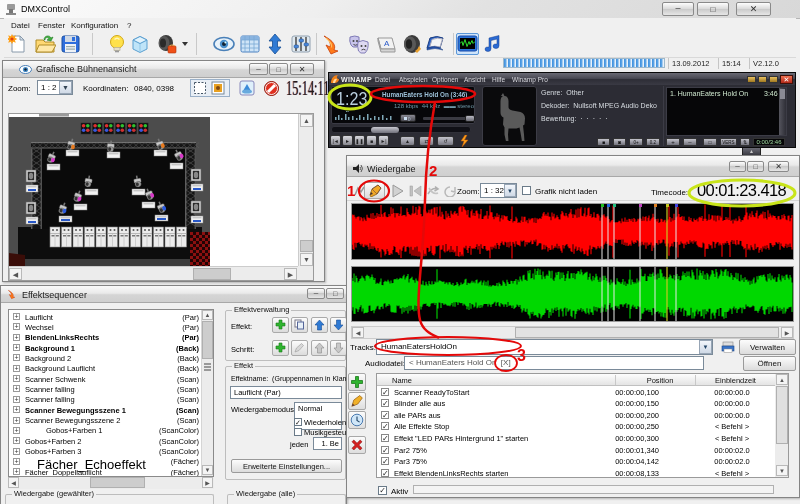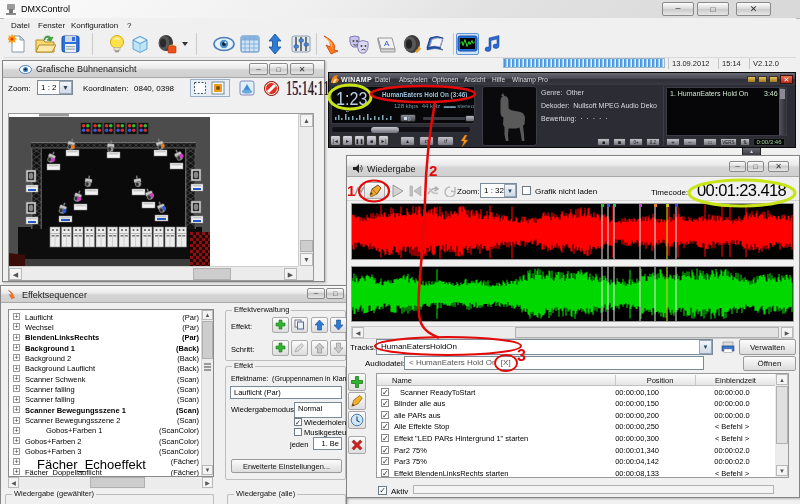--- a/index.html
+++ b/index.html
@@ -841,21 +841,21 @@
     <div class="abs" style="left:329px;top:54px;width:17px;height:16px;background:linear-gradient(180deg,#fcfcfc,#dcdcdc);border:1px solid #aaa;border-radius:2px;"></div>
     <svg class="abs" style="left:332px;top:56px" width="11" height="12">
       <path d="M5.5,11 L10,6 H7.5 V1 H3.5 V6 H1 z" fill="#c8c8c8" stroke="#888" stroke-width=".6"></path>
     </svg>
     <div class="gb" style="left:224px;top:80px;width:121px;height:114px;">
       <span>Effekt</span>
     </div>
     <span class="abs tt" style="left:230px;top:89px;font-size:7px;">Effektname:&nbsp; (Gruppennamen in Klam</span>
     <div class="fld" style="left:229px;top:100px;width:112px;height:13px;line-height:11px;padding-left:3px;font-size:7.5px;">Lauflicht (Par)</div>
     <span class="abs tt" style="left:230px;top:119px;font-size:7.5px;">Wiedergabemodus:</span>
-    <div class="fld" style="left:293px;top:116px;width:48px;height:16px;line-height:11px;padding-left:3px;font-size:7.5px;">Normal</div>
+    <div class="fld" style="left:293px;top:116px;width:48px;height:28px;line-height:11px;padding-left:3px;font-size:7.5px;">Normal</div>
     <div class="chk" style="left:293px;top:132px;width:8px;height:8px;font-size:7px;line-height:7px;">✓</div>
     <span class="abs tt" style="left:303px;top:132px;font-size:7.5px;">Wiederholen</span>
     <div class="chk" style="left:293px;top:142px;width:8px;height:8px;"></div>
     <span class="abs tt" style="left:303px;top:142px;font-size:7.5px;">Musikgesteu</span>
     <span class="abs tt" style="left:289px;top:154px;font-size:7.5px;">jeden</span>
     <div class="fld" style="left:312px;top:151px;width:29px;height:13px;line-height:11px;padding-left:3px;font-size:7.5px;text-align:right;padding-right:2px;">1. Be</div>
     <div class="abs" style="left:230px;top:173px;width:111px;height:14px;background:linear-gradient(180deg,#fcfcfc,#dcdcdc);border:1px solid #9a9a9a;border-radius:2px;font-size:7.5px;text-align:center;line-height:13px;color:#111;">Erweiterte Einstellungen...</div>
     <div class="gb" style="left:4px;top:208px;width:209px;height:14px;border-bottom:none;">
       <span>Wiedergabe (gewählter)</span>
     </div>
@@ -984,21 +984,21 @@
   <div class="abs" style="left:29px;top:217px;width:413px;height:105px;border:1px solid #9a9a9a;background:#fff;overflow:hidden;" id="evtable">
       <div class="abs" style="left:0;top:0;width:398px;height:12px;background:linear-gradient(180deg,#fdfdfd,#e4e4e4);border-bottom:1px solid #c0c0c0;">
         <span class="abs" style="left:15px;top:1.5px;font-size:7.5px;color:#111;">Name</span>
         <span class="abs" style="left:247px;top:1.5px;width:72px;text-align:center;font-size:7.5px;color:#111;">Position</span>
         <span class="abs" style="left:319px;top:1.5px;width:79px;text-align:center;font-size:7.5px;color:#111;">Einblendzeit</span>
         <div class="abs" style="left:238px;top:1px;width:1px;height:10px;background:#c8c8c8;"></div>
         <div class="abs" style="left:318px;top:1px;width:1px;height:10px;background:#c8c8c8;"></div>
       </div>
       <div class="abs" style="left:0;top:12.0px;width:398px;height:11.6px;">
         <span class="abs" style="left:4px;top:1.5px;width:8px;height:8px;background:#fff;border:1px solid #888;font-size:8px;line-height:7px;text-align:center;color:#222;">✓</span>
-        <span class="abs" style="left:23px;top:1.5px;font-size:7.5px;color:#000;white-space:nowrap;">Scanner ReadyToStart</span>
+        <span class="abs" style="left:17px;top:1.5px;font-size:7.5px;color:#000;white-space:nowrap;">Scanner ReadyToStart</span>
         <span class="abs" style="left:210px;top:1.5px;width:72px;text-align:right;font-size:7.5px;color:#000;">00:00:00,100</span>
         <span class="abs" style="left:319px;top:1.5px;width:72px;text-align:center;font-size:7.5px;color:#000;">00:00:00.0</span>
       </div>
       <div class="abs" style="left:0;top:23.6px;width:398px;height:11.6px;">
         <span class="abs" style="left:4px;top:1.5px;width:8px;height:8px;background:#fff;border:1px solid #888;font-size:8px;line-height:7px;text-align:center;color:#222;">✓</span>
         <span class="abs" style="left:17px;top:1.5px;font-size:7.5px;color:#000;white-space:nowrap;">Blinder alle aus</span>
         <span class="abs" style="left:210px;top:1.5px;width:72px;text-align:right;font-size:7.5px;color:#000;">00:00:00,150</span>
         <span class="abs" style="left:319px;top:1.5px;width:72px;text-align:center;font-size:7.5px;color:#000;">00:00:00.0</span>
       </div>
       <div class="abs" style="left:0;top:35.2px;width:398px;height:11.6px;">

